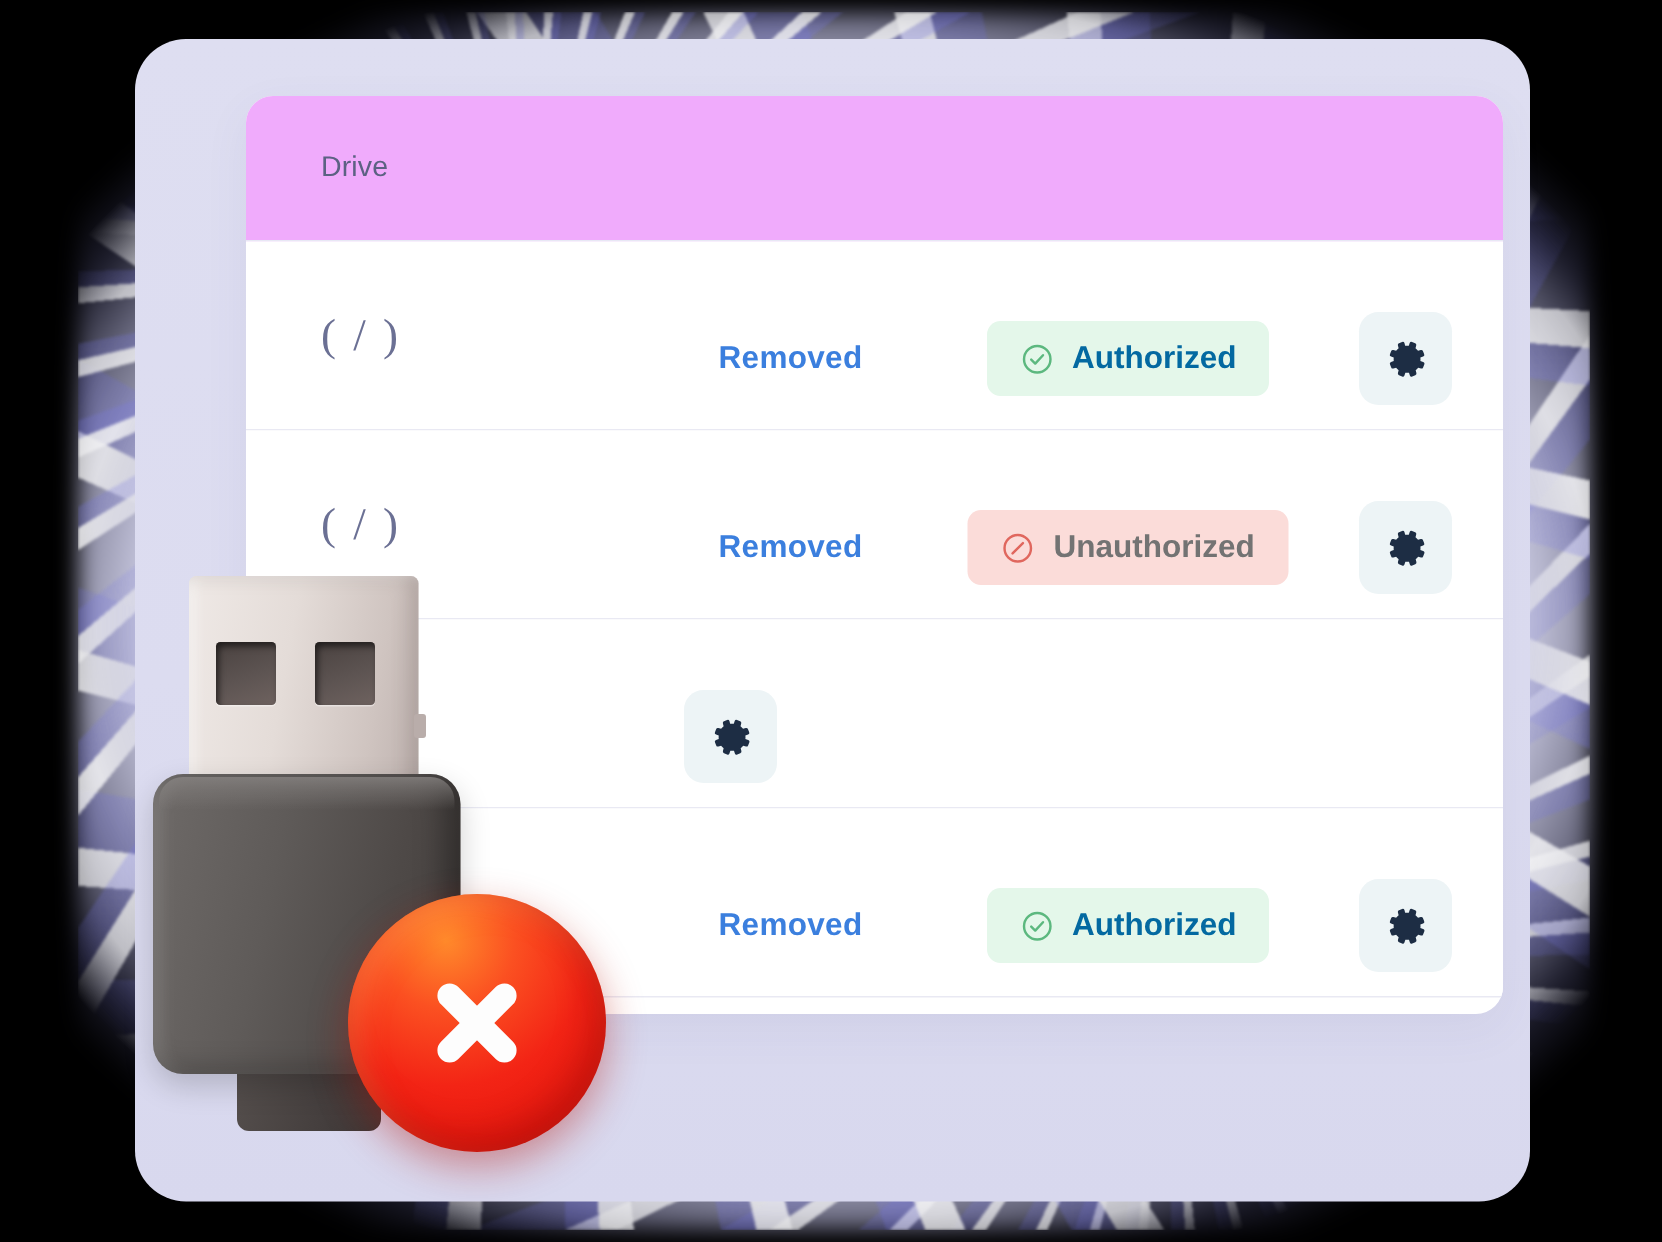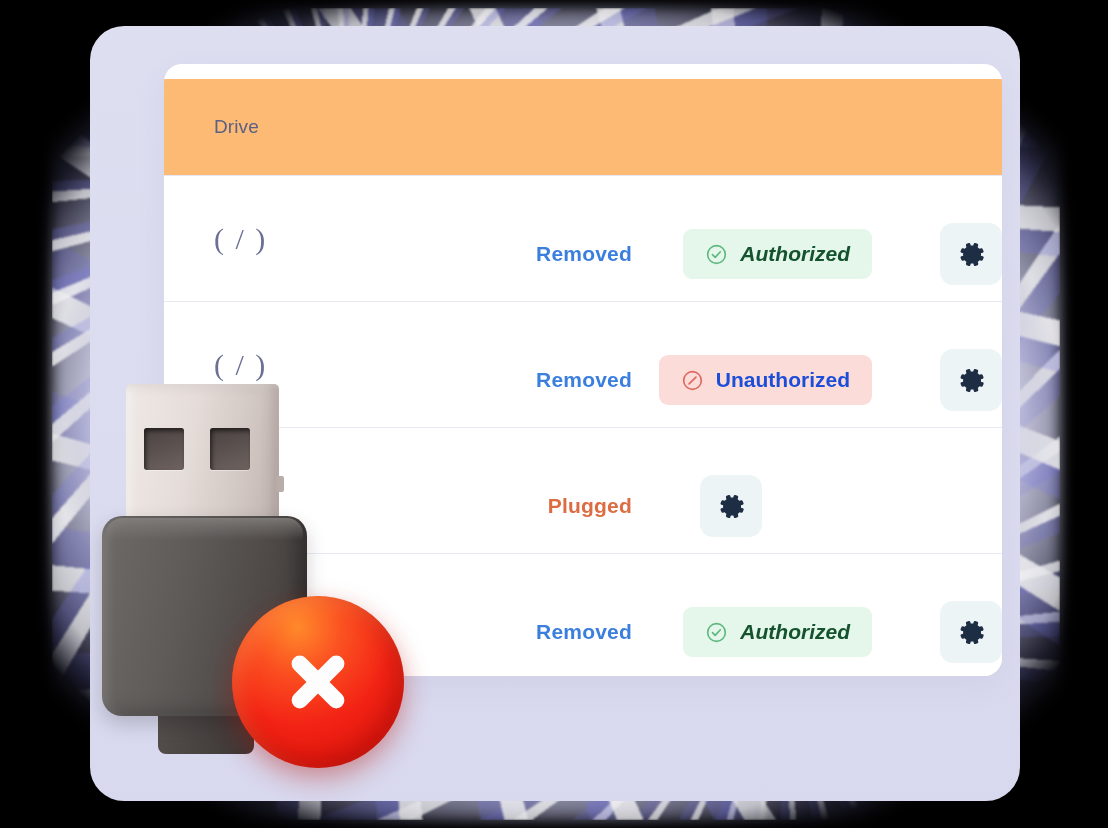--- a/index.html
+++ b/index.html
@@ -78,25 +78,24 @@
     width: 838px;
     height: 612px;
     background: #ffffff;
     border-radius: 18px;
     overflow: hidden;
     box-shadow: 0 10px 30px rgba(80,80,140,0.07);
   }
 
   .thead {
     height: 96px;
-    background: #fdba74;
+    background: #f0abfc;
     border-bottom: 1px solid #e8e8f4;
     display: flex;
     align-items: center;
-    margin-top: 15px;
   }
   .th {
     font-size: 19px;
     font-weight: 500;
     color: #5c6183;
     letter-spacing: 0.1px;
   }
 
   
   .col-drive   { width: 258px; padding-left: 50px; box-sizing: border-box; }
@@ -135,41 +134,41 @@
     align-items: center;
     gap: 12px;
     height: 50px;
     padding: 0 22px;
     border-radius: 9px;
     font-size: 21px;
     font-weight: 700;
     box-sizing: border-box;
     white-space: nowrap;
   }
-  .badge.authorized   { background: #e4f7ea; color: #14532d; font-style: italic; }
-  .badge.unauthorized { background: #fbdcd9; color: #1d4ed8; }
+  .badge.authorized   { background: #e4f7ea; color: #0369a1; }
+  .badge.unauthorized { background: #fbdcd9; color: #737373; }
   .badge.readonly     { background: #fce5c6; color: #e8902f; }
   .badge svg { display: block; flex: none; }
 
   .gear-btn {
     width: 62px;
     height: 62px;
     border-radius: 13px;
     background: #edf4f6;
     display: flex;
     align-items: center;
     justify-content: center;
     border: none;
     padding: 0;
     cursor: pointer;
   }
   .gear-btn svg { display: block; }
 
   .cell { display: flex; align-items: center; }
-  .cell.col-actions, .cell.col-status, .cell.col-gear { justify-content: flex-end; margin-top: 31px; }
+  .cell.col-actions, .cell.col-status, .cell.col-gear { justify-content: center; margin-top: 31px; }
 
   
   .usb {
     position: absolute;
     left: 96px;
     top: 384px;
     width: 330px;
     height: 370px;
     pointer-events: none;
   }
@@ -320,23 +319,20 @@
                 <path d="M21.3 13.5l-1.5-.5a7.9 7.9 0 0 0 0-2l1.5-.5a1 1 0 0 0 .6-1.3l-.7-1.7a1 1 0 0 0-1.2-.6l-1.5.4a8 8 0 0 0-1.4-1.4l.4-1.5a1 1 0 0 0-.6-1.2l-1.7-.7a1 1 0 0 0-1.3.6l-.5 1.5a7.9 7.9 0 0 0-2 0L11 3.1a1 1 0 0 0-1.3-.6L8 3.2a1 1 0 0 0-.6 1.2l.4 1.5a8 8 0 0 0-1.4 1.4l-1.5-.4a1 1 0 0 0-1.2.6l-.7 1.7a1 1 0 0 0 .6 1.3l1.5.5a7.9 7.9 0 0 0 0 2l-1.5.5a1 1 0 0 0-.6 1.3l.7 1.7a1 1 0 0 0 1.2.6l1.5-.4a8 8 0 0 0 1.4 1.4l-.4 1.5a1 1 0 0 0 .6 1.2l1.7.7a1 1 0 0 0 1.3-.6l.5-1.5a7.9 7.9 0 0 0 2 0l.5 1.5a1 1 0 0 0 1.3.6l1.7-.7a1 1 0 0 0 .6-1.2l-.4-1.5a8 8 0 0 0 1.4-1.4l1.5.4a1 1 0 0 0 1.2-.6l.7-1.7a1 1 0 0 0-.6-1.3z"></path>
               </svg>
           </span>
         </button>
       </div>
     </div>
 
     <div class="row">
       <div class="cell col-drive">
         <span class="drive-glyph"></span>
-      </div>
-      <div class="cell col-actions">
-        <span class="action plugged">Plugged</span>
       </div>
       <div class="cell col-gear">
         <button class="gear-btn">
           <span>
             <svg width="29" height="29" viewBox="0 0 24 24" fill="#1d2d44">
                 <path d="M12 8.1a3.9 3.9 0 1 0 0 7.8 3.9 3.9 0 0 0 0-7.8zm0 5.7a1.8 1.8 0 1 1 0-3.6 1.8 1.8 0 0 1 0 3.6z"></path>
                 <path d="M21.3 13.5l-1.5-.5a7.9 7.9 0 0 0 0-2l1.5-.5a1 1 0 0 0 .6-1.3l-.7-1.7a1 1 0 0 0-1.2-.6l-1.5.4a8 8 0 0 0-1.4-1.4l.4-1.5a1 1 0 0 0-.6-1.2l-1.7-.7a1 1 0 0 0-1.3.6l-.5 1.5a7.9 7.9 0 0 0-2 0L11 3.1a1 1 0 0 0-1.3-.6L8 3.2a1 1 0 0 0-.6 1.2l.4 1.5a8 8 0 0 0-1.4 1.4l-1.5-.4a1 1 0 0 0-1.2.6l-.7 1.7a1 1 0 0 0 .6 1.3l1.5.5a7.9 7.9 0 0 0 0 2l-1.5.5a1 1 0 0 0-.6 1.3l.7 1.7a1 1 0 0 0 1.2.6l1.5-.4a8 8 0 0 0 1.4 1.4l-.4 1.5a1 1 0 0 0 .6 1.2l1.7.7a1 1 0 0 0 1.3-.6l.5-1.5a7.9 7.9 0 0 0 2 0l.5 1.5a1 1 0 0 0 1.3.6l1.7-.7a1 1 0 0 0 .6-1.2l-.4-1.5a8 8 0 0 0 1.4-1.4l1.5.4a1 1 0 0 0 1.2-.6l.7-1.7a1 1 0 0 0-.6-1.3z"></path>
               </svg>
           </span>
         </button>

